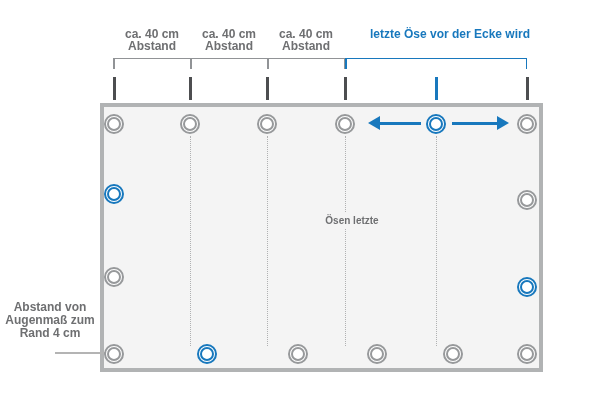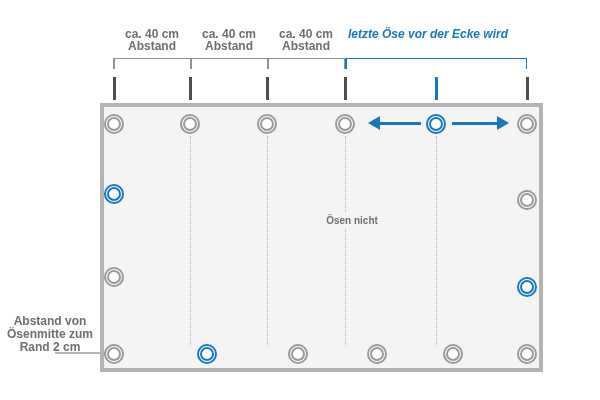--- a/index.html
+++ b/index.html
@@ -56,32 +56,32 @@
 
   .leader{position:absolute;left:55px;top:352px;width:63px;height:2px;background:var(--leader-gray);z-index:3;}
 </style>
 </head>
 <body>
 
 <div id="stage">
 
   <div class="banner"></div>
 
-  <div class="label blue-note" style="left:318px;top:28px;width:220px;font-style:italic;">
+  <div class="label blue-note" style="left:340px;top:28px;width:220px;">
     <div>letzte Öse vor der Ecke wird</div>
   </div>
 
   <div class="label center-note" style="left:282px;top:212px;width:140px;">
-    <div>Ösen nicht</div>
+    <div>Ösen letzte</div>
   </div>
 
-  <div class="label edge-note" style="left:4px;top:315px;width:92px;text-align:center;">
+  <div class="label edge-note" style="left:4px;top:301px;width:92px;text-align:center;">
     <div>Abstand von</div>
-    <div>Ösenmitte zum</div>
-    <div>Rand 2 cm</div>
+    <div>Augenmaß zum</div>
+    <div>Rand 4 cm</div>
   </div>
 
   <div class="leader"></div>
 
 <div class="label" style="left: 107px; top: 28px; width: 90px;">
       <div>ca. 40 cm</div>
       <div>Abstand</div>
     </div>
     <div class="label" style="left: 184px; top: 28px; width: 90px;">
       <div>ca. 40 cm</div>

